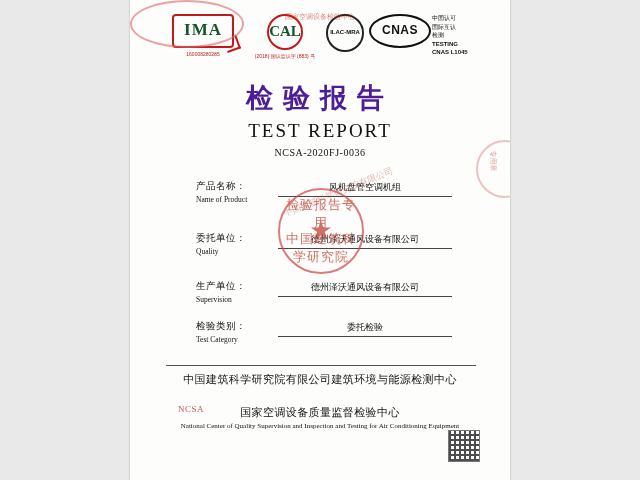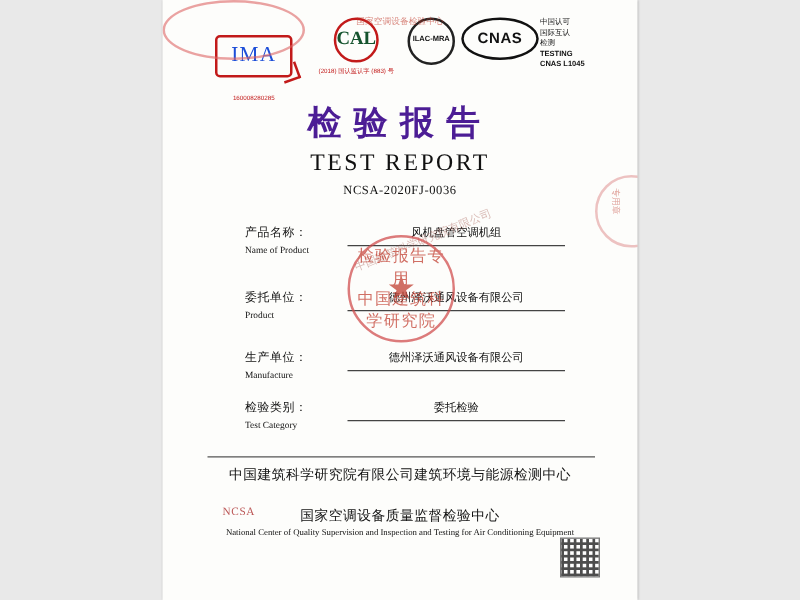--- a/index.html
+++ b/index.html
@@ -39,26 +39,26 @@
     text-align: center;
   }
   .mark-ima { left: 0px; top: 0px; width: 74px; }
   .mark-cal { left: 84px; top: 0px; width: 70px; }
   .mark-ilac { left: 155px; top: 0px; width: 48px; }
   .mark-cnas { left: 203px; top: 0px; width: 62px; }
   .mark-txt { left: 266px; top: 0px; width: 60px; }
 
   .ima-badge {
     width: 58px; height: 30px;
-    margin: 14px auto;
+    margin: 0 auto;
     border: 2px solid #c21a1a;
     border-radius: 4px;
-    color: #1d4ed8;
-    font-family: "Liberation Serif", serif;
-    font-weight: normal;
+    color: #14532d;
+    font-family: "Liberation Serif", serif;
+    font-weight: bold;
     font-size: 17px;
     line-height: 28px;
     letter-spacing: 1px;
     position: relative;
   }
   .ima-badge .tail {
     position: absolute;
     right: -7px;
     bottom: -5px;
     width: 12px;
@@ -389,29 +389,29 @@
       <div class="labels">
         <div class="lab-cn">产品名称：</div>
         <div class="lab-en">Name of Product</div>
       </div>
       <div class="value">风机盘管空调机组</div>
     </div>
 
     <div class="field f2">
       <div class="labels">
         <div class="lab-cn">委托单位：</div>
-        <div class="lab-en">Product</div>
+        <div class="lab-en">Quality</div>
       </div>
       <div class="value">德州泽沃通风设备有限公司</div>
     </div>
 
     <div class="field f3">
       <div class="labels">
         <div class="lab-cn">生产单位：</div>
-        <div class="lab-en">Manufacture</div>
+        <div class="lab-en">Supervision</div>
       </div>
       <div class="value">德州泽沃通风设备有限公司</div>
     </div>
 
     <div class="field f4">
       <div class="labels">
         <div class="lab-cn">检验类别：</div>
         <div class="lab-en">Test Category</div>
       </div>
       <div class="value">委托检验</div>

